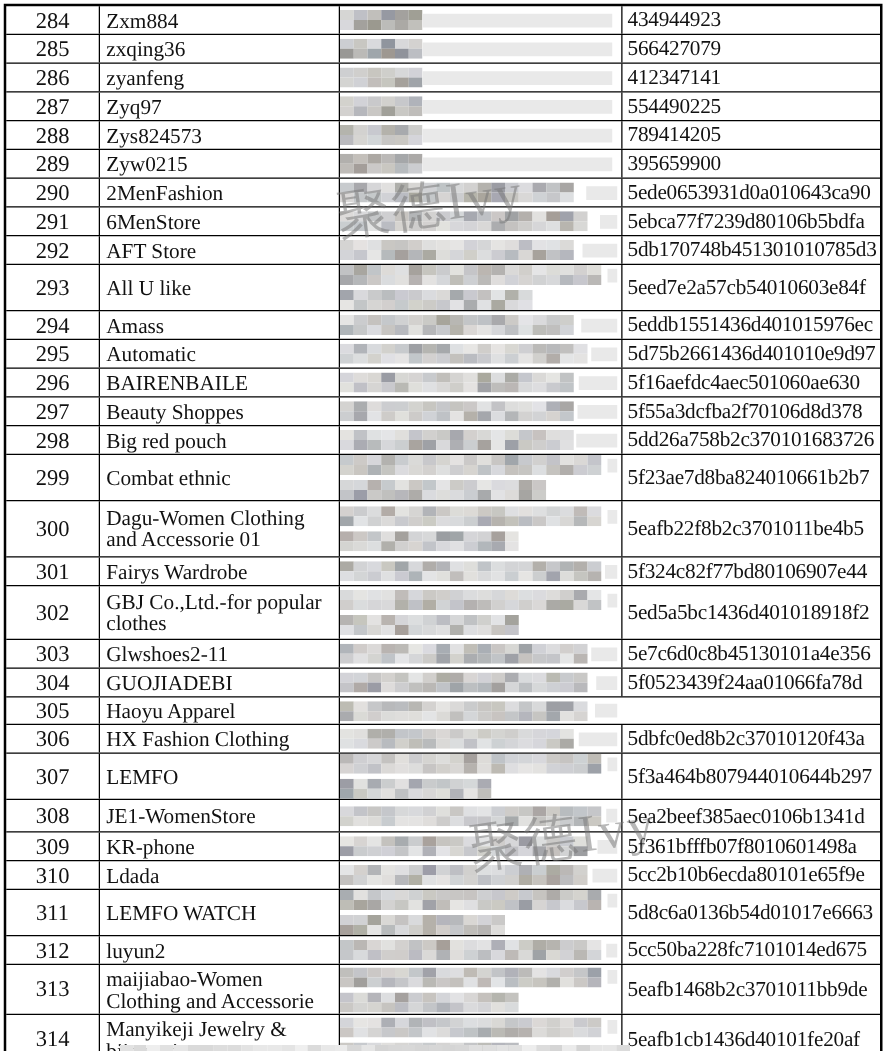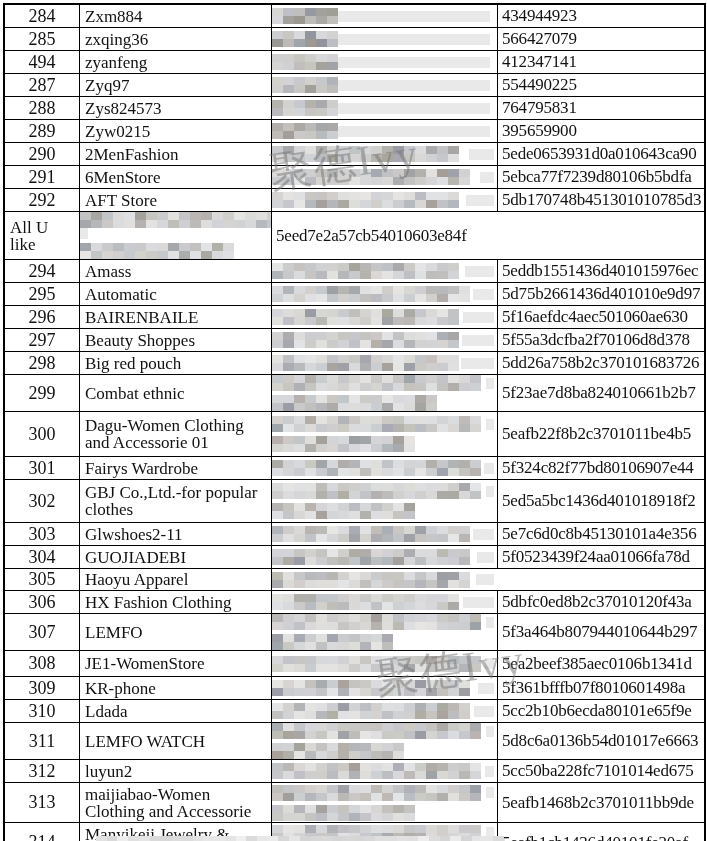--- a/index.html
+++ b/index.html
@@ -123,21 +123,21 @@
             <div class="lightbar" style="width: 152px;"></div>
           </div>
         </div>
       <div class="cell c-id">
         <span>566427079</span>
       </div>
     </div>
 
     <div class="row">
       <div class="cell c-num">
-        <span>494</span>
+        <span>286</span>
       </div>
       <div class="cell c-name">
         <span>zyanfeng</span>
       </div>
       <div class="cell c-blur">
           <div class="blur-line">
             <div class="mos" style="width: 66px; height: 16px;">
               <span style="background: rgb(206, 207, 209);"></span>
               <span style="background: rgb(208, 207, 205);"></span>
               <span style="background: rgb(200, 198, 192);"></span>
@@ -210,21 +210,21 @@
               <span style="background: rgb(214, 213, 210);"></span>
               <span style="background: rgb(210, 214, 216);"></span>
               <span style="background: rgb(199, 198, 196);"></span>
               <span style="background: rgb(202, 200, 195);"></span>
               <span style="background: rgb(213, 213, 218);"></span>
             </div>
             <div class="lightbar" style="width: 152px;"></div>
           </div>
         </div>
       <div class="cell c-id">
-        <span>764795831</span>
+        <span>789414205</span>
       </div>
     </div>
 
     <div class="row">
       <div class="cell c-num">
         <span>289</span>
       </div>
       <div class="cell c-name">
         <span>Zyw0215</span>
       </div>
@@ -407,20 +407,23 @@
             </div>
             <div class="lightbar" style="width: 28px;"></div>
           </div>
         </div>
       <div class="cell c-id">
         <span>5db170748b451301010785d3</span>
       </div>
     </div>
 
     <div class="row" style="min-height: 31px;">
+      <div class="cell c-num">
+        <span>293</span>
+      </div>
       <div class="cell c-name">
         <span>All U like</span>
       </div>
       <div class="cell c-blur">
           <div class="blur-line">
             <div class="mos" style="width: 214px; height: 16px;">
               <span style="background: rgb(193, 194, 196);"></span>
               <span style="background: rgb(168, 166, 160);"></span>
               <span style="background: rgb(193, 197, 200);"></span>
               <span style="background: rgb(221, 219, 216);"></span>

